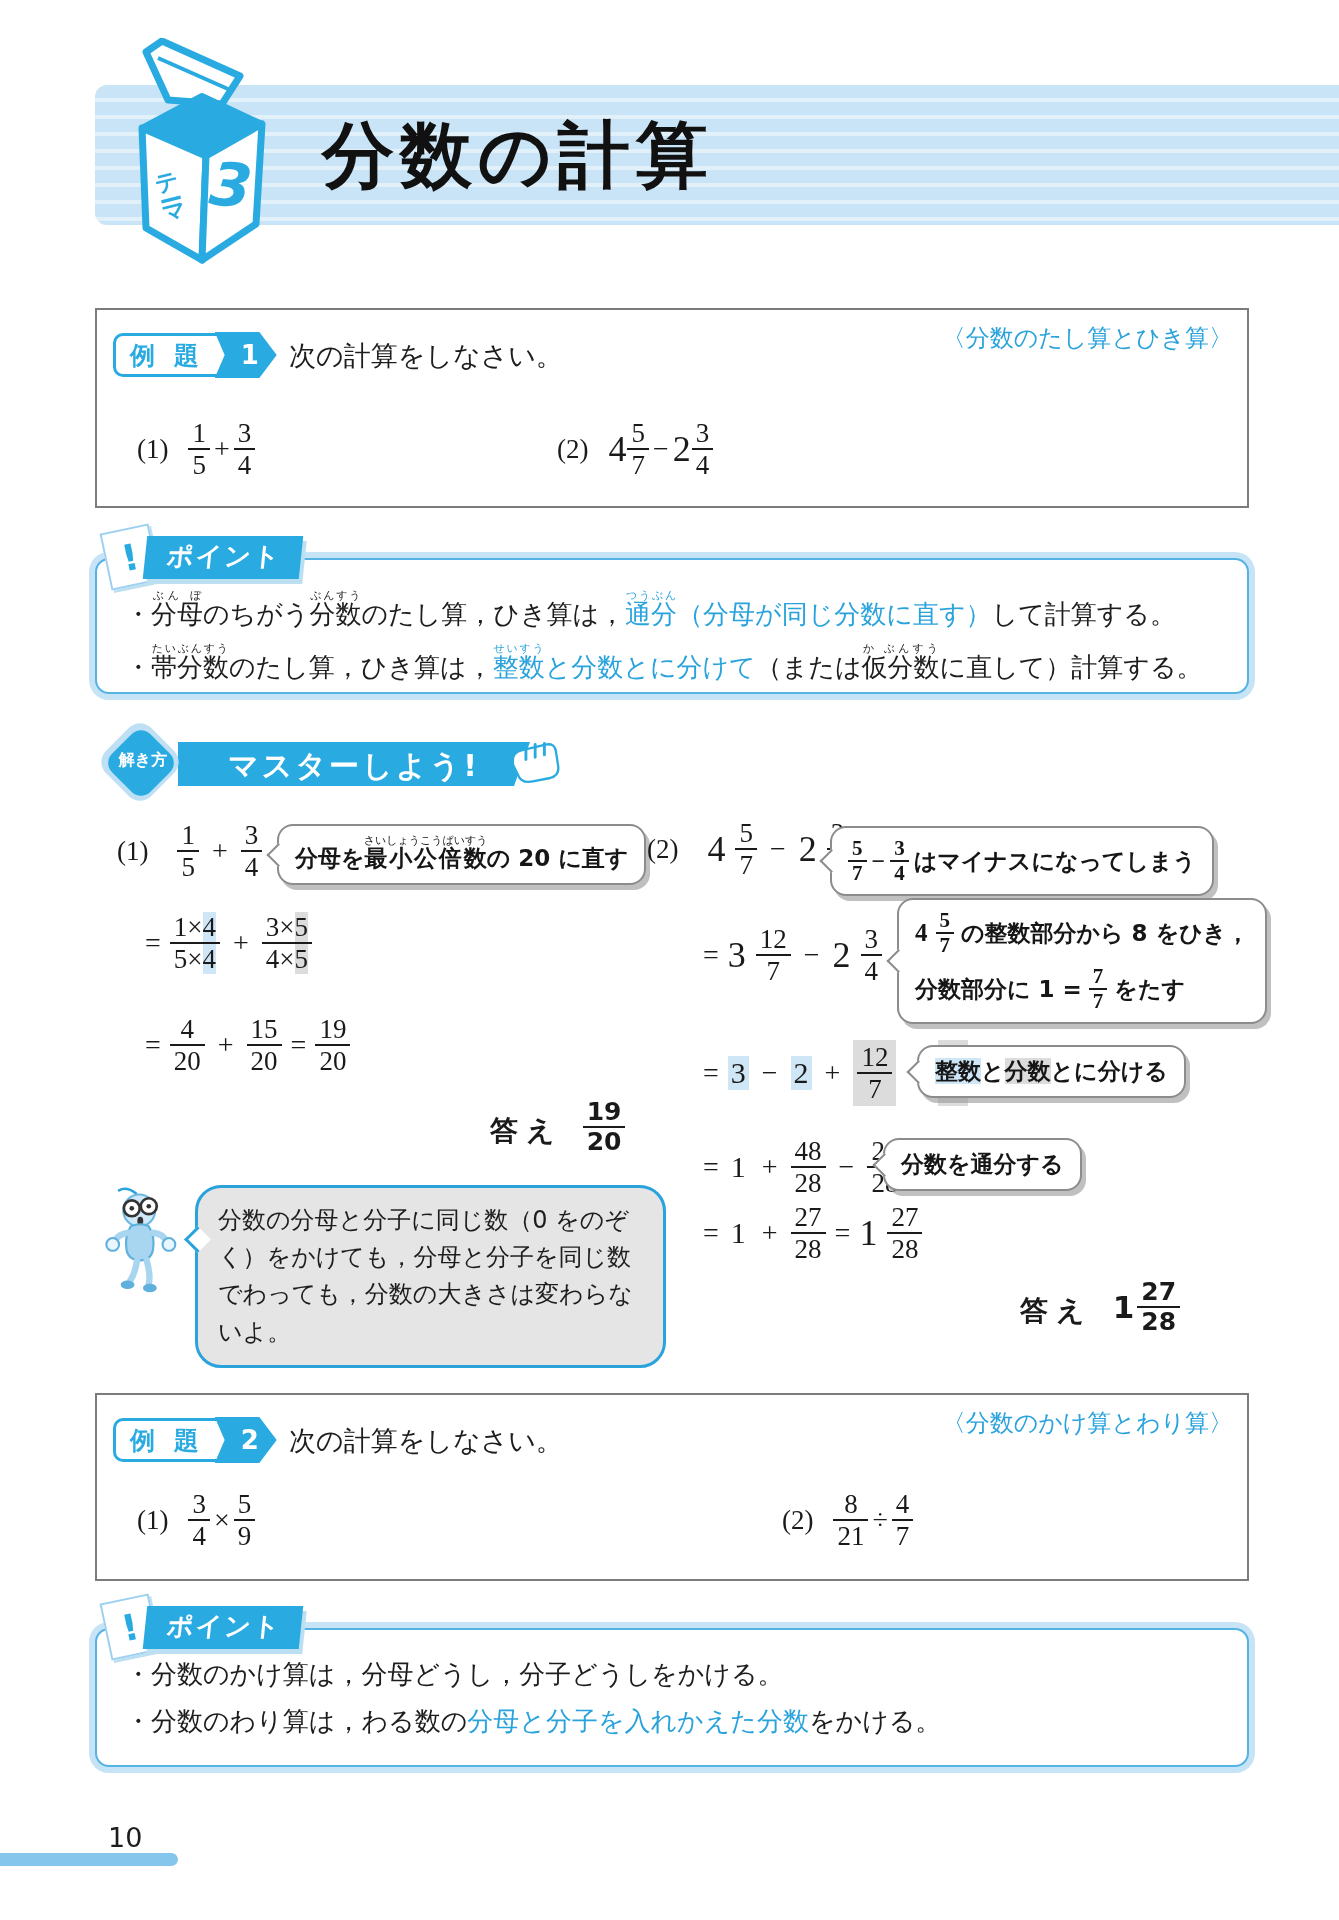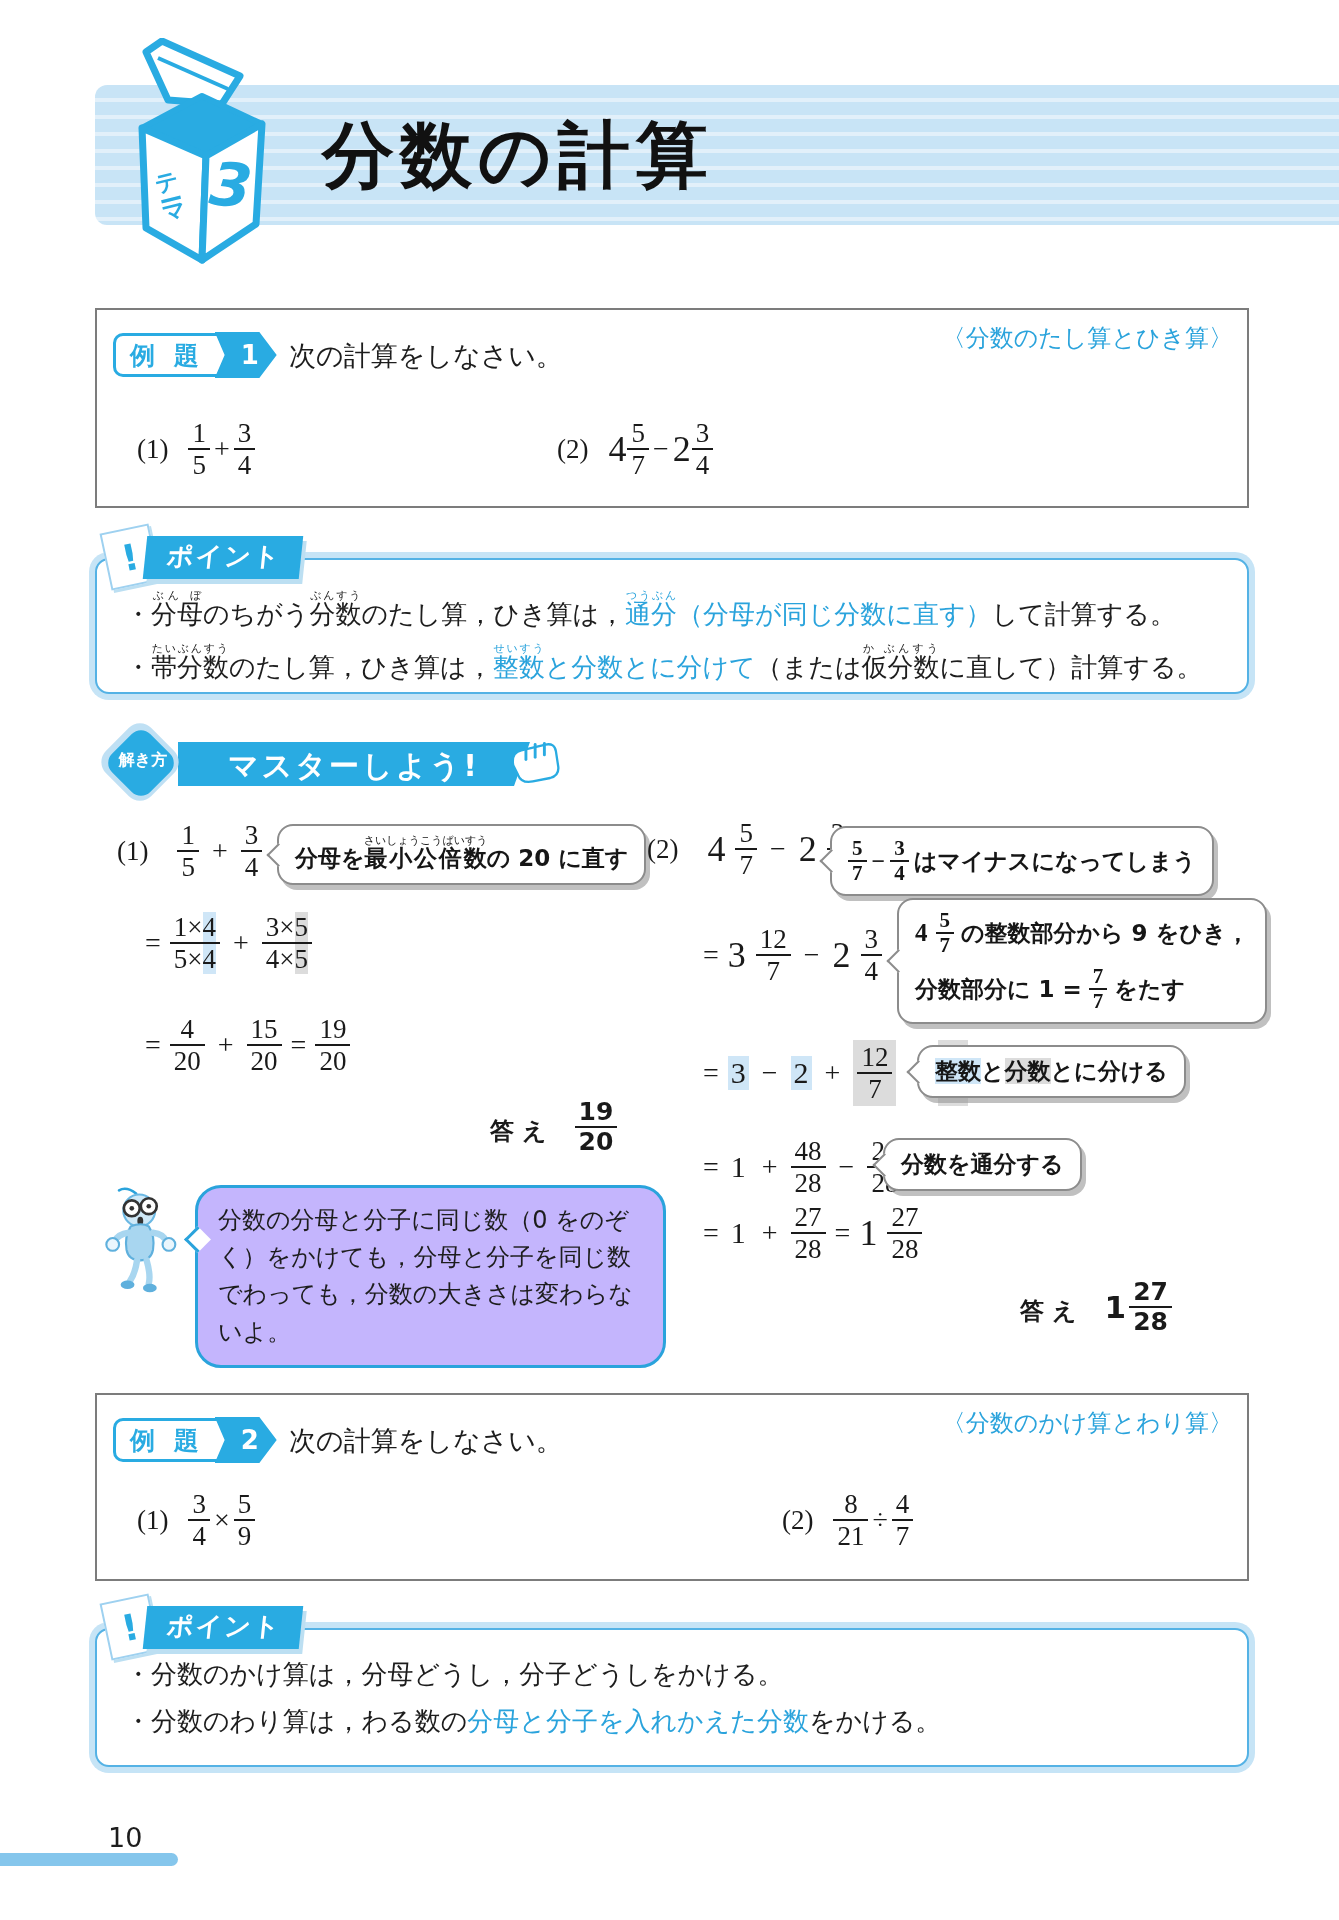--- a/index.html
+++ b/index.html
@@ -43,21 +43,21 @@
   .frac .d{border-top:2px solid #1a1a1a;}
   .op{font-size:28px;margin:0 4px;}
   .eq{font-size:28px;}
   .whole{font-size:36px;margin-right:1px;}
   .int{font-size:30px;padding:0 3px;}
   .hl-blue{background:#cfe6f7;}
   .hl-gray{background:#dcdcdc;}
   .frac.hl-gray{background:#dcdcdc;padding:2px 4px;}
   .frac.sans{font-family:"DejaVu Sans","Liberation Sans",sans-serif;font-weight:700;font-size:25px;}
   .answer{position:absolute;display:flex;align-items:center;gap:20px;font-weight:700;}
-  .ans-label{font-size:24px;letter-spacing:8px;margin-top:8px;}
+  .ans-label{font-size:28px;letter-spacing:8px;margin-top:8px;}
   .answer .whole{font-family:"DejaVu Sans",sans-serif;font-weight:700;font-size:31px;}
 
   
   .point-box{position:absolute;left:95px;width:1150px;background:#fff;border:2.5px solid #54b2e5;
     border-radius:14px;box-shadow:0 0 0 6px #c6e4f6;}
   #point1{top:558px;height:132px;}
   #point2{top:1628px;height:135px;}
   .point-label{position:absolute;top:-34px;left:8px;height:60px;z-index:3;}
   .point-card{position:absolute;left:0;top:2px;width:46px;height:54px;background:#fff;border:2px solid #9ed1f0;
     transform:rotate(-12deg);box-shadow:2px 3px 0 #bcdff2;display:flex;align-items:center;justify-content:center;
@@ -90,21 +90,21 @@
     box-shadow:4px 5px 0 rgba(150,150,150,.6);padding:9px 16px;font-size:23px;font-weight:700;
     color:#161616;display:flex;align-items:center;gap:5px;white-space:nowrap;}
   .bubble::before{content:"";position:absolute;left:-9px;top:50%;width:15px;height:15px;background:#fff;
     border-left:2.5px solid #8c8c8c;border-bottom:2.5px solid #8c8c8c;transform:translateY(-50%) rotate(45deg);}
   .bubble .frac{font-size:21px;font-weight:700;line-height:1.1;}
   .bubble .frac .d{border-top-width:2px;}
   .bubble .whole{font-size:25px;font-weight:700;}
   .bubble .bop{font-size:24px;font-family:"Liberation Serif",serif;}
   .bubble.two-line{flex-direction:column;align-items:flex-start;gap:8px;}
   .brow{display:flex;align-items:center;gap:7px;}
-  .cloud{position:absolute;background:#c4b5fd;border:3px solid #2aa3dc;border-radius:26px;padding:14px 20px;
+  .cloud{position:absolute;background:#e5e5e5;border:3px solid #2aa3dc;border-radius:26px;padding:14px 20px;
     font-size:24px;line-height:1.55;color:#1d1d1d;width:425px;}
   .cloud::before{content:"";position:absolute;left:-10px;top:42px;width:16px;height:16px;background:#fff;
     border-left:3px solid #2aa3dc;border-bottom:3px solid #2aa3dc;transform:rotate(45deg);}
   .mascot{position:absolute;left:8px;top:385px;width:82px;height:122px;}
 
   
   .footer-bar{position:absolute;left:0;top:1853px;width:178px;height:13px;background:#85c6ec;
     border-radius:0 7px 7px 0;}
   .page-number{position:absolute;left:108px;top:1822px;font-size:27px;color:#1d1d1d;}
 </style>
@@ -307,21 +307,21 @@
           <span class="d">4</span>
         </span>
     </div>
     <div class="bubble two-line" style="left:802px;top:98px;">
       <div class="brow">
         <span class="whole">4</span>
         <span class="frac serif">
             <span class="n">5</span>
             <span class="d">7</span>
           </span>
-        <span>の整数部分から 9 をひき，</span>
+        <span>の整数部分から 8 をひき，</span>
       </div>
       <div class="brow">
         <span>分数部分に 1 =</span>
         <span class="frac serif">
             <span class="n">7</span>
             <span class="d">7</span>
           </span>
         <span>をたす</span>
       </div>
     </div>

